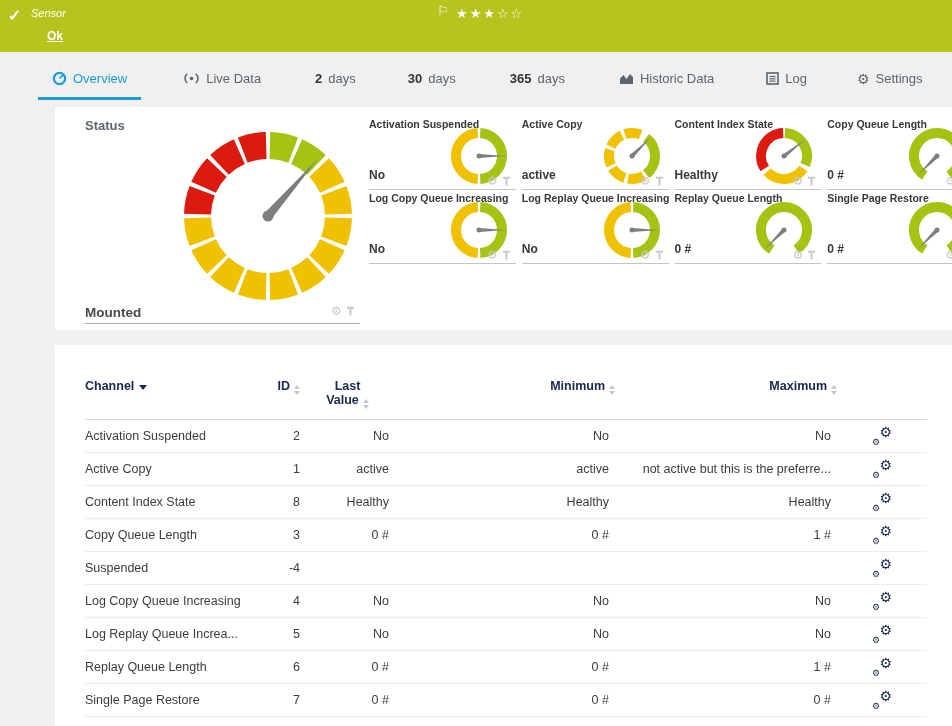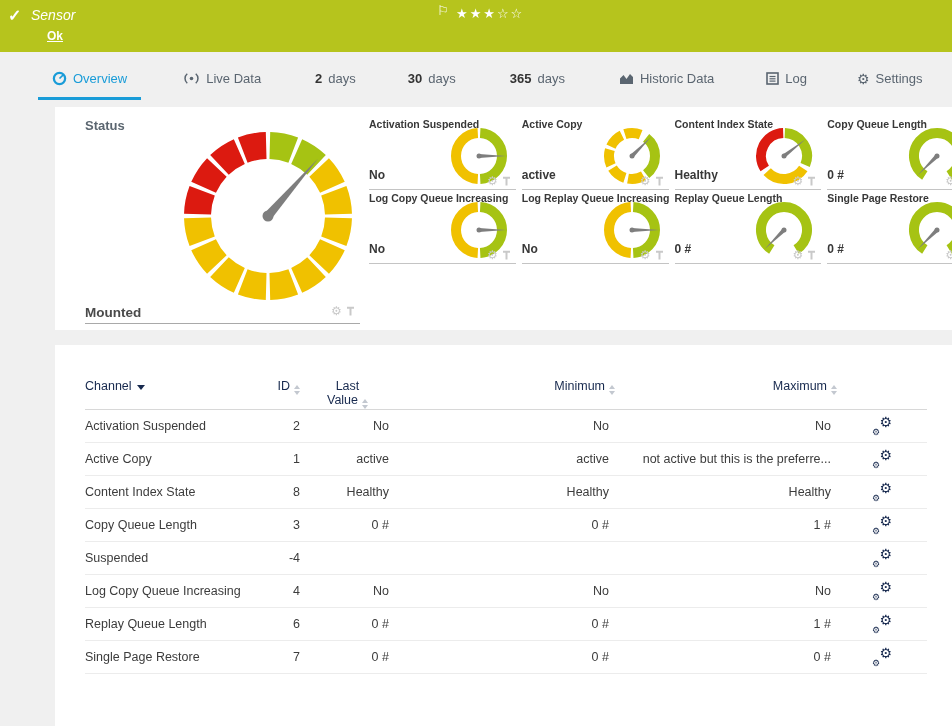--- a/index.html
+++ b/index.html
@@ -3,21 +3,21 @@
 <meta charset="utf-8">
 <style>
   * { margin:0; padding:0; box-sizing:border-box; }
   html,body { width:952px; height:726px; overflow:hidden; background:#f0f0f0;
     font-family:"Liberation Sans", sans-serif; position:relative; }
 
   
   .banner { position:absolute; top:0; left:0; width:952px; height:52px;
     background:var(--banner_bg); color:#fff; }
   .banner .check { position:absolute; left:8px; top:6px; font-size:16px; font-weight:bold; }
-  .banner .kind { position:absolute; left:31px; top:7px; font-style:italic; font-size:14px; }
+  .banner .kind { position:absolute; left:31px; top:7px; font-style:italic; font-size:11px; }
   .banner .title { position:absolute; left:88px; top:5px; font-size:19px; font-weight:bold; }
   .banner .flag { position:absolute; left:437px; top:3px; font-size:13px; }
   .banner .stars { position:absolute; left:456px; top:6px; font-size:13px; letter-spacing:2px; }
   .banner .okstate { position:absolute; left:47px; top:29px; font-size:12px; font-weight:bold;text-decoration:underline; }
 
   
   .tabbar { position:absolute; top:52px; left:0; width:952px; height:48px; display:flex;
     align-items:flex-end; padding:0 0 0 38px; }
   .tab { display:flex; align-items:center; gap:6px; font-size:13px; color:var(--tab_gray);
     text-decoration:none; padding:0 14px 11px 14px; border-bottom:3px solid transparent;
@@ -52,21 +52,21 @@
   .mini-panel { position:relative; border-bottom:1px solid #c4c4c4; margin-right:6px; }
   .mini-title { position:absolute; left:0; top:2px; font-size:10.5px; font-weight:bold; color:#383838; white-space:nowrap; }
   .mini-gauge { position:absolute; right:8px; top:11px; width:58px; height:58px; overflow:visible; }
   .mini-value { position:absolute; left:0; bottom:7px; font-size:12px; font-weight:bold; color:#383838; }
   .mini-icons { position:absolute; right:4px; bottom:2px; }
 
   
   table.channels { border-collapse:collapse; table-layout:fixed; width:842px; }
   col.w-channel{width:185px;} col.w-id{width:30px;} col.w-last{width:95px;}
   col.w-min{width:220px;} col.w-max{width:222px;} col.w-set{width:90px;}
-  th { font-size:12.5px; font-weight:normal; color:var(--navy); 
+  th { font-size:12.5px; font-weight:bold; color:var(--navy); padding-bottom:10px;
     vertical-align:top; cursor:pointer; }
   th.al{text-align:left;} th.ar{text-align:right;} th.ac{text-align:center;}
   thead tr { border-bottom:1px solid #d8d8d8; }
   .th-last-wrap { display:inline-block; width:52px; text-align:center; }
   .caret-down { display:inline-block; width:0; height:0; border-left:4px solid transparent;
     border-right:4px solid transparent; border-top:5px solid var(--navy); margin-left:5px; }
   .sort { display:inline-flex; flex-direction:column; gap:2px; margin-left:4px; vertical-align:1px; }
   .sort i { display:block; width:0; height:0; border-left:3.5px solid transparent; border-right:3.5px solid transparent; }
   .sort .up { border-bottom:4px solid #c3c8d0; }
   .sort .down { border-top:4px solid #c3c8d0; }
@@ -444,20 +444,32 @@
     <td class="c-last">No</td>
     <td class="c-min">No</td>
     <td class="c-max">No</td>
     <td class="c-set">
       <span class="chset">
         <span class="g1">⚙</span><span class="g2">⚙</span>
       </span>
     </td>
   </tr>
 
+  <tr>
+    <td class="c-channel">Log Replay Queue Increa...</td>
+    <td class="c-id">5</td>
+    <td class="c-last">No</td>
+    <td class="c-min">No</td>
+    <td class="c-max">No</td>
+    <td class="c-set">
+      <span class="chset">
+        <span class="g1">⚙</span><span class="g2">⚙</span>
+      </span>
+    </td>
+  </tr>
 
   <tr>
     <td class="c-channel">Replay Queue Length</td>
     <td class="c-id">6</td>
     <td class="c-last">0 #</td>
     <td class="c-min">0 #</td>
     <td class="c-max">1 #</td>
     <td class="c-set">
       <span class="chset">
         <span class="g1">⚙</span><span class="g2">⚙</span>

